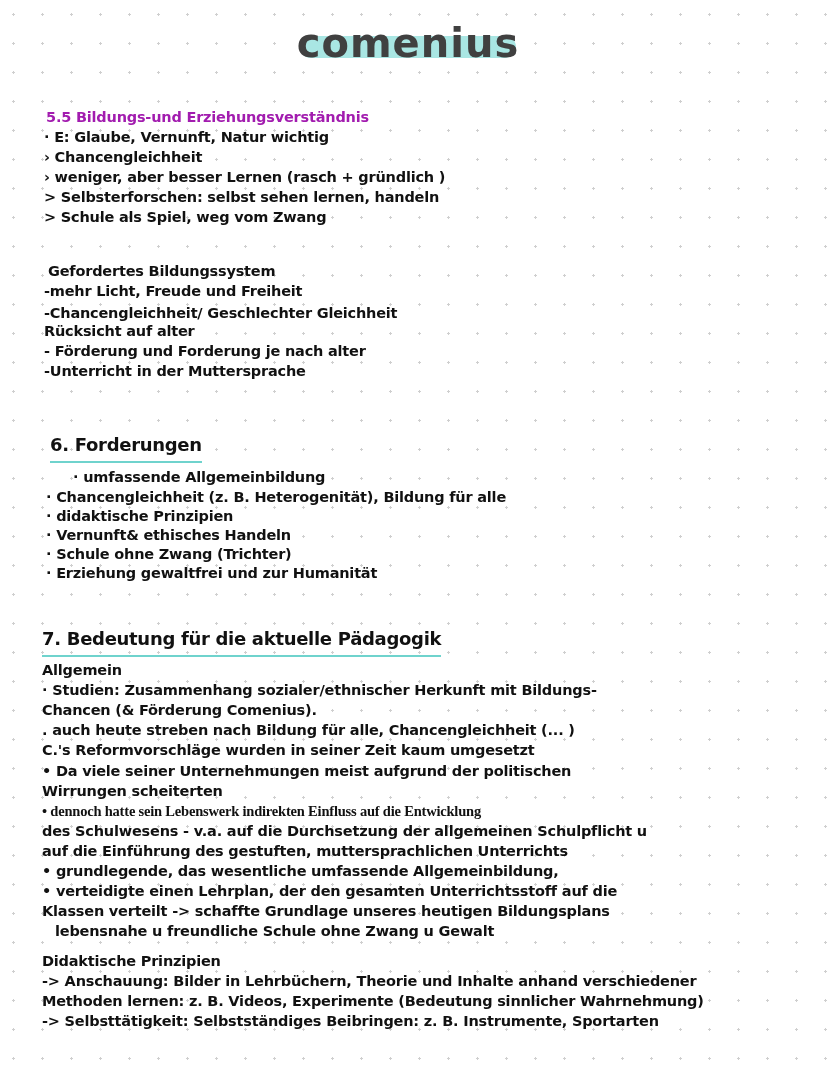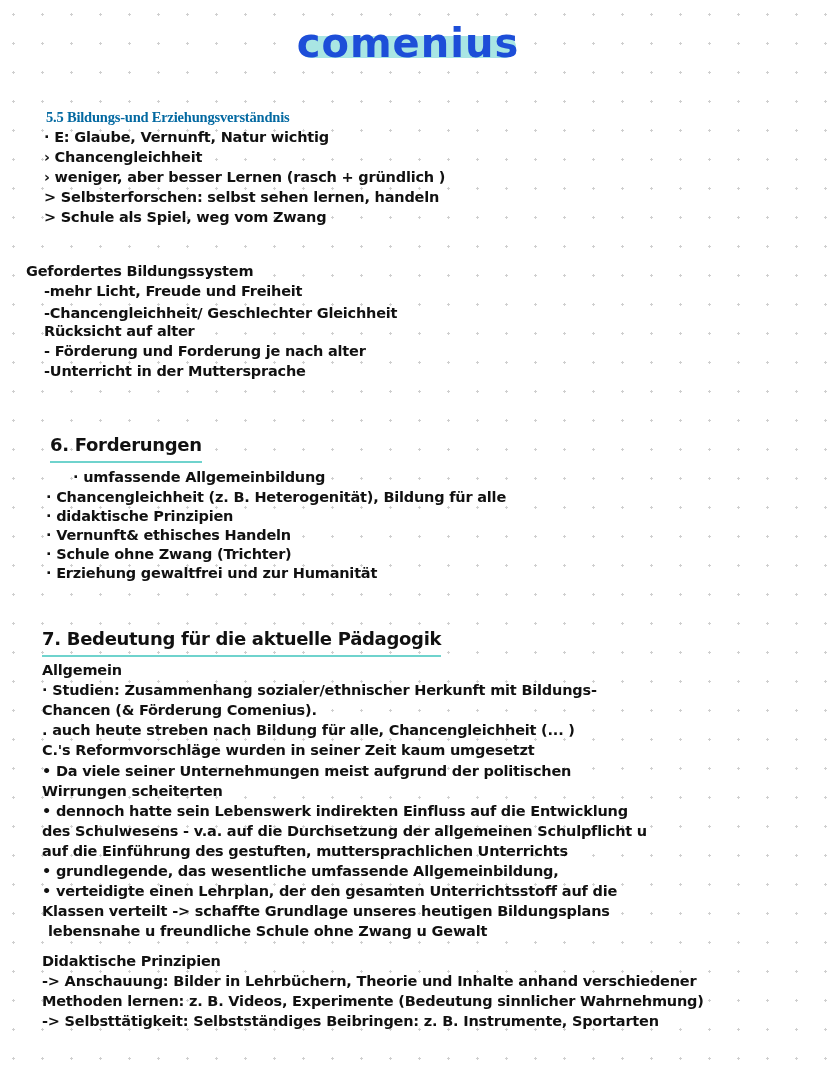--- a/index.html
+++ b/index.html
@@ -36,34 +36,33 @@
     }
     .title-text {
       position: absolute;
       left: 0;
       top: -2px;
       width: 224px;
       text-align: center;
       font-size: 40px;
       font-weight: bold;
       letter-spacing: 1px;
-      color: #1d4ed8;
+      color: #404040;
     }
     .line {
       position: absolute;
       white-space: nowrap;
       font-size: 14.5px;
       font-weight: bold;
       line-height: 20px;
       letter-spacing: -0.2px;
     }
     .subhead-teal {
-      color: #0369a1;
+      color: #a21caf;
       font-weight: bold;
-      font-family: Liberation Serif, serif;
     }
     .heading {
       position: absolute;
       white-space: nowrap;
       font-size: 18px;
       font-weight: bold;
       line-height: 30px;
       letter-spacing: -0.3px;
       padding-bottom: 1px;
       border-bottom: 2px solid #6fd3cd;
@@ -77,21 +76,21 @@
   <div class="title-text">comenius</div>
 </div>
 
 <div class="line subhead-teal" style="left:46px; top:107px;">5.5 Bildungs-und Erziehungsverständnis</div>
 <div class="line" style="left:44px; top:127px;">· E: Glaube, Vernunft, Natur wichtig</div>
 <div class="line" style="left:44px; top:147px;">› Chancengleichheit</div>
 <div class="line" style="left:44px; top:167px;">› weniger, aber besser Lernen (rasch + gründlich )</div>
 <div class="line" style="left:44px; top:187px;">&gt; Selbsterforschen: selbst sehen lernen, handeln</div>
 <div class="line" style="left:44px; top:207px;">&gt; Schule als Spiel, weg vom Zwang</div>
 
-<div class="line" style="left:26px; top:261px;text-align:center;">Gefordertes Bildungssystem</div>
+<div class="line" style="left:48px; top:261px;text-align:center;">Gefordertes Bildungssystem</div>
 <div class="line" style="left:44px; top:281px;">-mehr Licht, Freude und Freiheit</div>
 <div class="line" style="left:44px; top:303px;">-Chancengleichheit/ Geschlechter Gleichheit</div>
 <div class="line" style="left:44px; top:321px;">Rücksicht auf alter</div>
 <div class="line" style="left:44px; top:341px;">- Förderung und Forderung je nach alter</div>
 <div class="line" style="left:44px; top:361px;">-Unterricht in der Muttersprache</div>
 
 <div class="heading" style="left:50px; top:430px;">6. Forderungen</div>
 <div class="line" style="left:46px; top:467px;margin-left:27px;">· umfassende Allgemeinbildung</div>
 <div class="line" style="left:46px; top:487px;">· Chancengleichheit (z. B. Heterogenität), Bildung für alle</div>
 <div class="line" style="left:46px; top:506px;">· didaktische Prinzipien</div>
@@ -100,24 +99,24 @@
 <div class="line" style="left:46px; top:563px;">· Erziehung gewaltfrei und zur Humanität</div>
 
 <div class="heading" style="left:42px; top:624px;">7. Bedeutung für die aktuelle Pädagogik</div>
 <div class="line" style="left:42px; top:660px;">Allgemein</div>
 <div class="line" style="left:42px; top:680px;">· Studien: Zusammenhang sozialer/ethnischer Herkunft mit Bildungs-</div>
 <div class="line" style="left:42px; top:700px;">Chancen (&amp; Förderung Comenius).</div>
 <div class="line" style="left:42px; top:720px;">. auch heute streben nach Bildung für alle, Chancengleichheit (... )</div>
 <div class="line" style="left:42px; top:740px;"> C.'s Reformvorschläge wurden in seiner Zeit kaum umgesetzt</div>
 <div class="line" style="left:42px; top:761px;">• Da viele seiner Unternehmungen meist aufgrund der politischen</div>
 <div class="line" style="left:42px; top:781px;">Wirrungen scheiterten</div>
-<div class="line" style="left:42px; top:801px;">• dennoch hatte sein Lebenswerk indirekten Einfluss auf die Entwicklung</div>
+<div class="line" style="left:42px; top:801px;font-family:Liberation Serif, serif;">• dennoch hatte sein Lebenswerk indirekten Einfluss auf die Entwicklung</div>
 <div class="line" style="left:42px; top:821px;">des Schulwesens - v.a. auf die Durchsetzung der allgemeinen Schulpflicht u</div>
 <div class="line" style="left:42px; top:841px;">auf die Einführung des gestuften, muttersprachlichen Unterrichts</div>
 <div class="line" style="left:42px; top:861px;">• grundlegende, das wesentliche umfassende Allgemeinbildung,</div>
 <div class="line" style="left:42px; top:881px;">• verteidigte einen Lehrplan, der den gesamten Unterrichtsstoff auf die</div>
 <div class="line" style="left:42px; top:901px;">Klassen verteilt -&gt; schaffte Grundlage unseres heutigen Bildungsplans</div>
-<div class="line" style="left:48px; top:921px;">lebensnahe u freundliche Schule ohne Zwang u Gewalt</div>
+<div class="line" style="left:55px; top:921px;">lebensnahe u freundliche Schule ohne Zwang u Gewalt</div>
 
 <div class="line" style="left:42px; top:951px;">Didaktische Prinzipien</div>
 <div class="line" style="left:42px; top:971px;">-&gt; Anschauung: Bilder in Lehrbüchern, Theorie und Inhalte anhand verschiedener</div>
 <div class="line" style="left:42px; top:991px;">Methoden lernen: z. B. Videos, Experimente (Bedeutung sinnlicher Wahrnehmung)</div>
 <div class="line" style="left:42px; top:1011px;">-&gt; Selbsttätigkeit: Selbstständiges Beibringen: z. B. Instrumente, Sportarten</div>
 
 </body></html>

